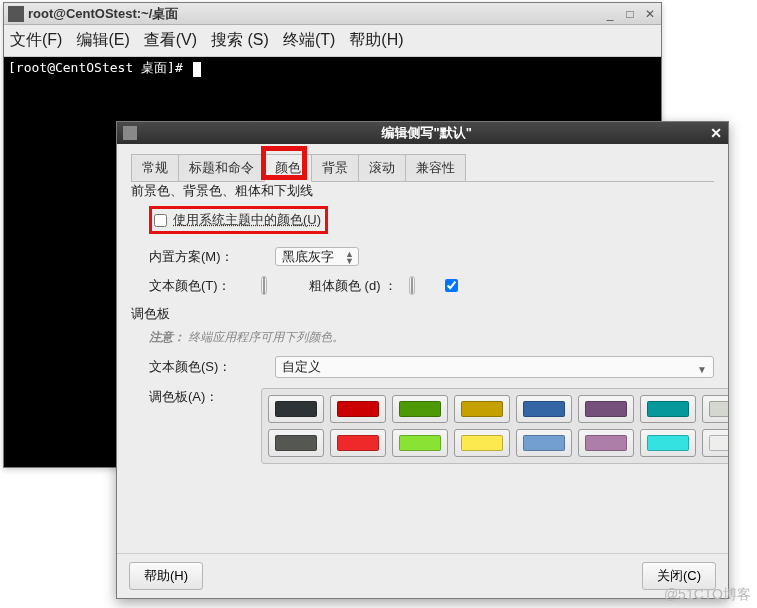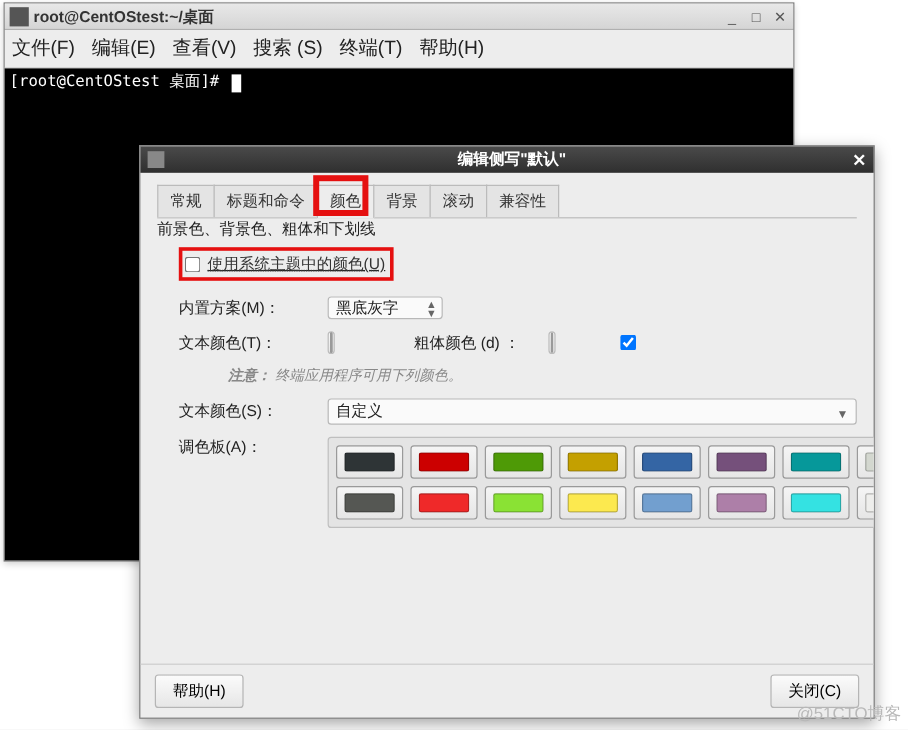--- a/index.html
+++ b/index.html
@@ -95,39 +95,39 @@
     position:absolute;
     border:5px solid #e51010;
     left:-4px; top:-9px;
     width:100%; height:34px;
     pointer-events:none;
   }
 
   .section-title{ font-weight:normal; margin-bottom:6px; font-size:13px;}
   .indent{ margin-left:18px; }
 
-  .row{ display:flex; align-items:center; margin-bottom:10px; gap:24px; font-size:13px;}
+  .row{ display:flex; align-items:center; margin-bottom:10px; gap:12px; font-size:13px;}
   .row label{ min-width:100px; }
 
   .checkbox-row{
     display:flex; align-items:center;
     border:3px solid #e51010;
     padding:2px 4px 2px 2px;
     width:fit-content;
     margin-bottom:14px;
     background:#ededed;
-    text-decoration:underline;
   }
   .checkbox-row input{margin-right:6px;}
   .checkbox-row .linkish{ text-decoration: underline dotted; color:#333;}
 
   select, .combo{
     height:22px; border:1px solid #b8b8b8; background:#fafafa;
-    padding:1px 36px 1px 6px; font-size:13px; border-radius:3px;
+    padding:1px 24px 1px 6px; font-size:13px; border-radius:3px;
     position:relative;
+    margin-left:14px;
   }
   .combo-wrap{position:relative; display:inline-block;}
   .combo-wrap::after{
     content:"";
     position:absolute; right:6px; top:50%; transform:translateY(-50%);
     display:flex; flex-direction:column; gap:2px;
   }
   .updown{position:absolute; right:5px; top:3px; font-size:9px; line-height:7px; color:#666; pointer-events:none;}
   .chev{position:absolute; right:7px; top:8px; font-size:10px; color:#666; pointer-events:none;}
 
@@ -248,22 +248,23 @@
         <span class="swatch-btn"><span class="swatch gray"></span></span>
         <span style="width:18px"></span>
         <label style="min-width:auto">粗体颜色 (d) ：</label>
         <span class="swatch-btn"><span class="swatch hatched"></span></span>
         <span style="width:6px"></span>
         <input type="checkbox" checked="" style="">
       </div>
 
     </div>
 
+    <div class="section-title">调色板</div>
     <div class="indent">
-      <div class="note" style="margin-bottom:10px;margin-left:41px;">
+      <div class="note" style="margin-bottom:10px;">
         <b>注意：</b>
         <span>终端应用程序可用下列颜色。</span>
       </div>
       <div class="row">
         <label>文本颜色(S)：</label>
         <span class="combo-wrap" style="flex:1">
           <span class="combo" style="display:block">自定义</span>
           <span class="chev">▼</span>
         </span>
       </div>

